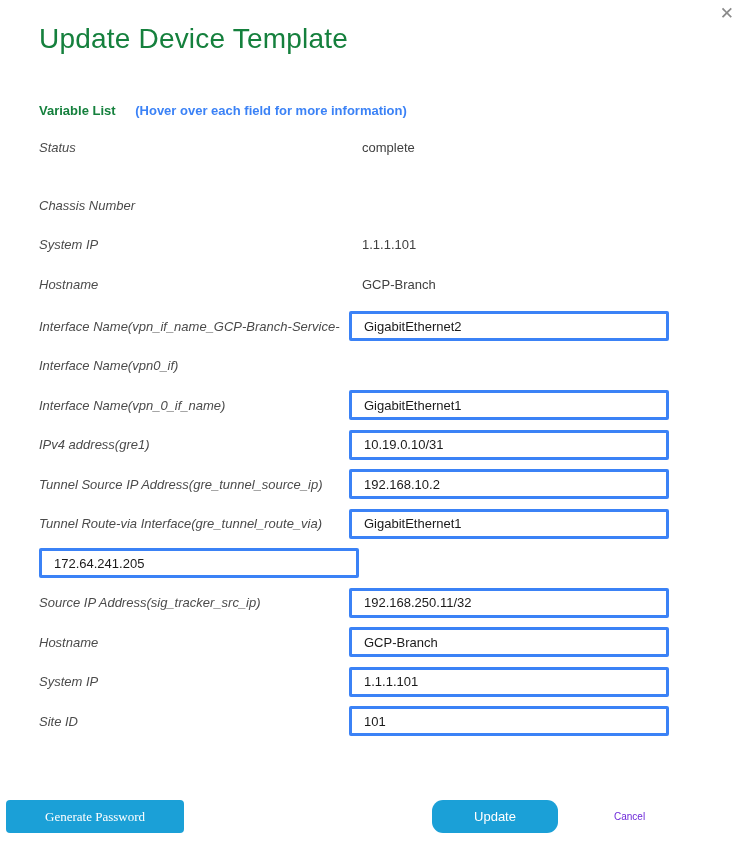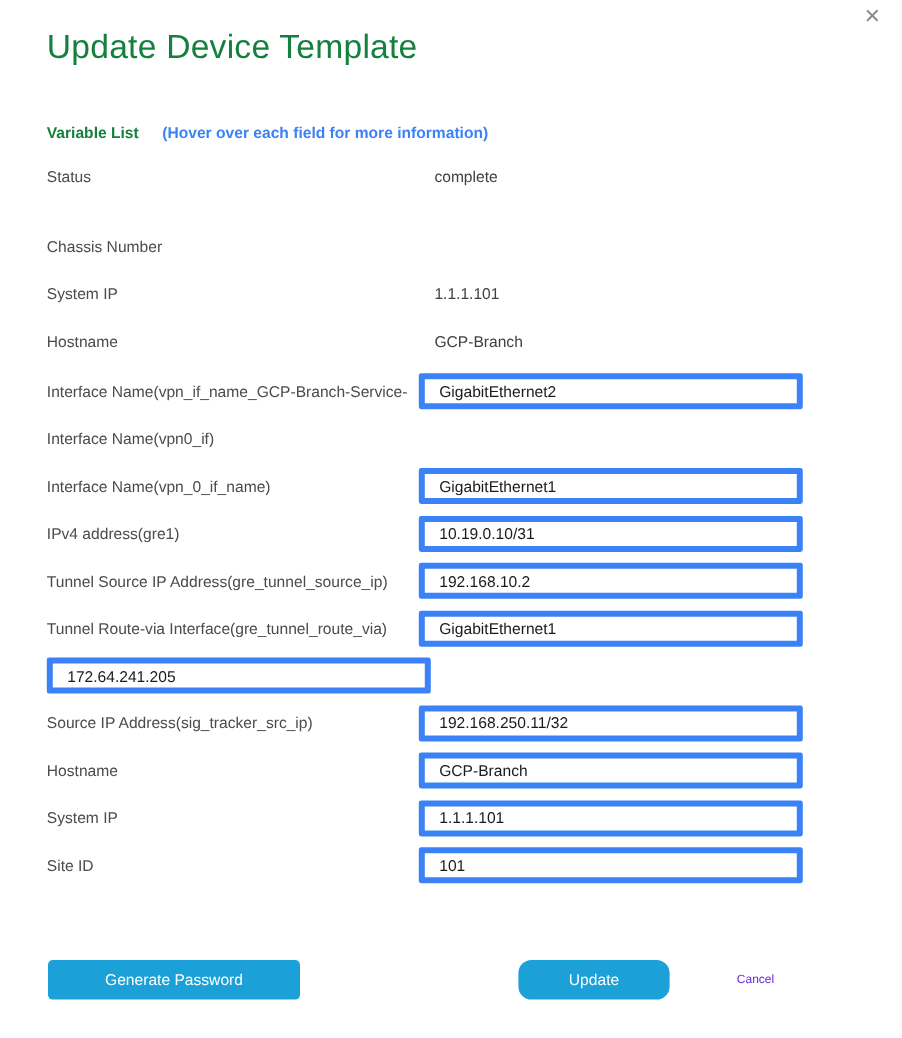--- a/index.html
+++ b/index.html
@@ -65,31 +65,32 @@
   .row.input-row { height: 30px; margin-bottom: 9.5px; }
   .row.gap-after { margin-bottom: 30px; }
   .row.pre-inputs { margin-bottom: 13px; }
   .row-label {
     width: 310px;
     flex: 0 0 310px;
     font-size: 13px;
     color: #4b4b4b;
     white-space: nowrap;
     overflow: hidden;
+    font-style: italic;
   }
   .row-value {
     font-size: 13px;
     color: #404040;
     padding-left: 13px;
     white-space: nowrap;
   }
   .row-input {
     width: 320px;
     height: 30px;
-    border: 5px solid #3b82f6;
+    border: 3px solid #3b82f6;
     border-radius: 2px;
     background: #ffffff;
     font-family: "Liberation Sans", sans-serif;
     font-size: 13px;
     color: #1a1a1a;
     padding: 0 12px;
     outline: none;
   }
   .footer {
     position: absolute;
@@ -103,21 +104,21 @@
     height: 33px;
     border: none;
     border-radius: 4px;
     background: #1ba0d7;
     color: #ffffff;
     font-family: "Liberation Sans", sans-serif;
     font-size: 13px;
     cursor: pointer;
     text-align: center;
   }
-  .btn-generate { left: 40px; width: 210px; }
+  .btn-generate { left: 6px; width: 178px; font-family: Liberation Serif, serif; }
   .btn-update  { left: 432px; width: 126px; border-radius: 11px; }
   .cancel-link {
     position: absolute;
     left: 614px;
     top: 0;
     line-height: 33px;
     font-size: 10px;
     color: #6d28d9;
     cursor: pointer;
     background: none;

